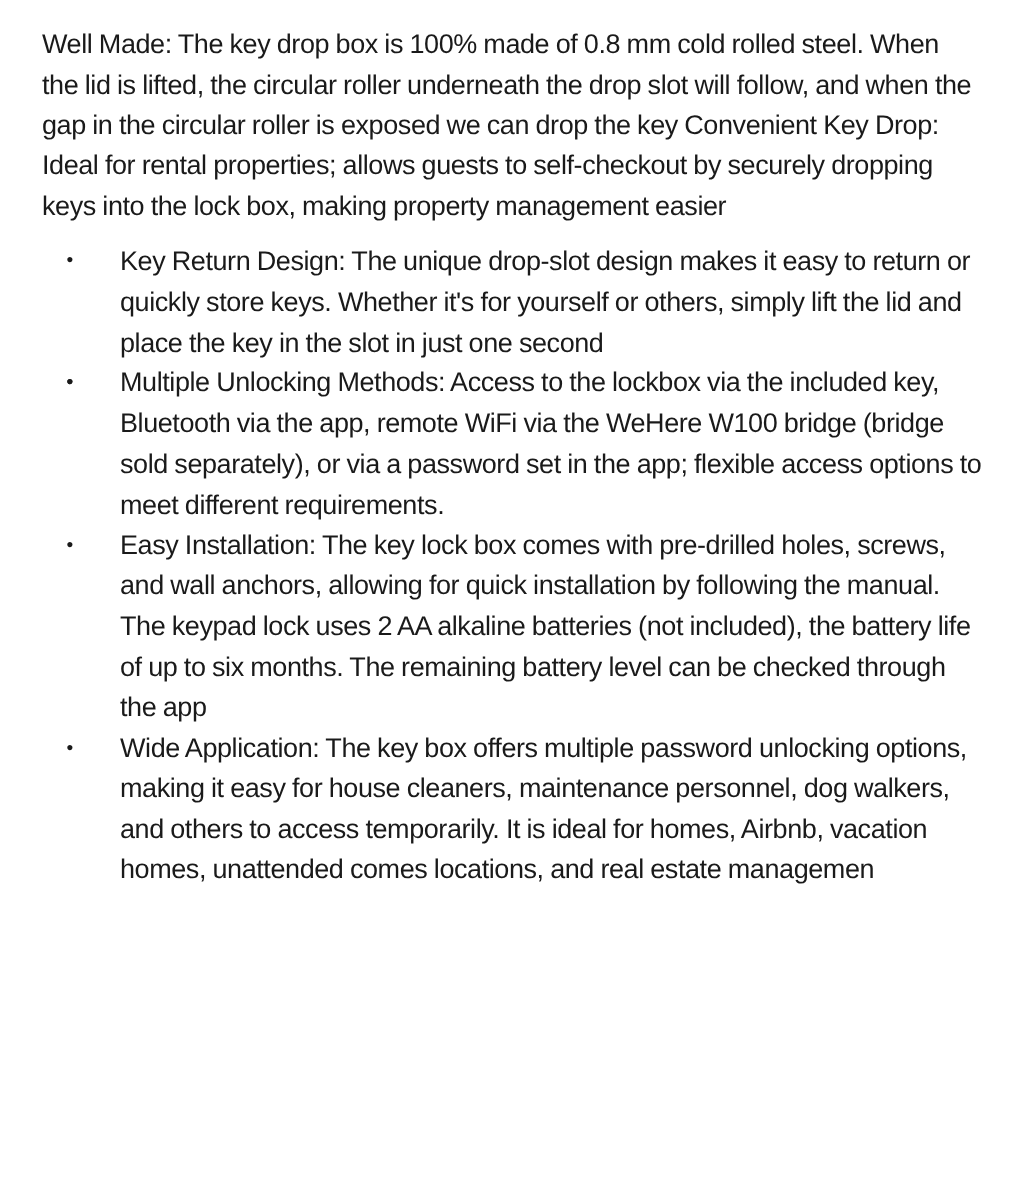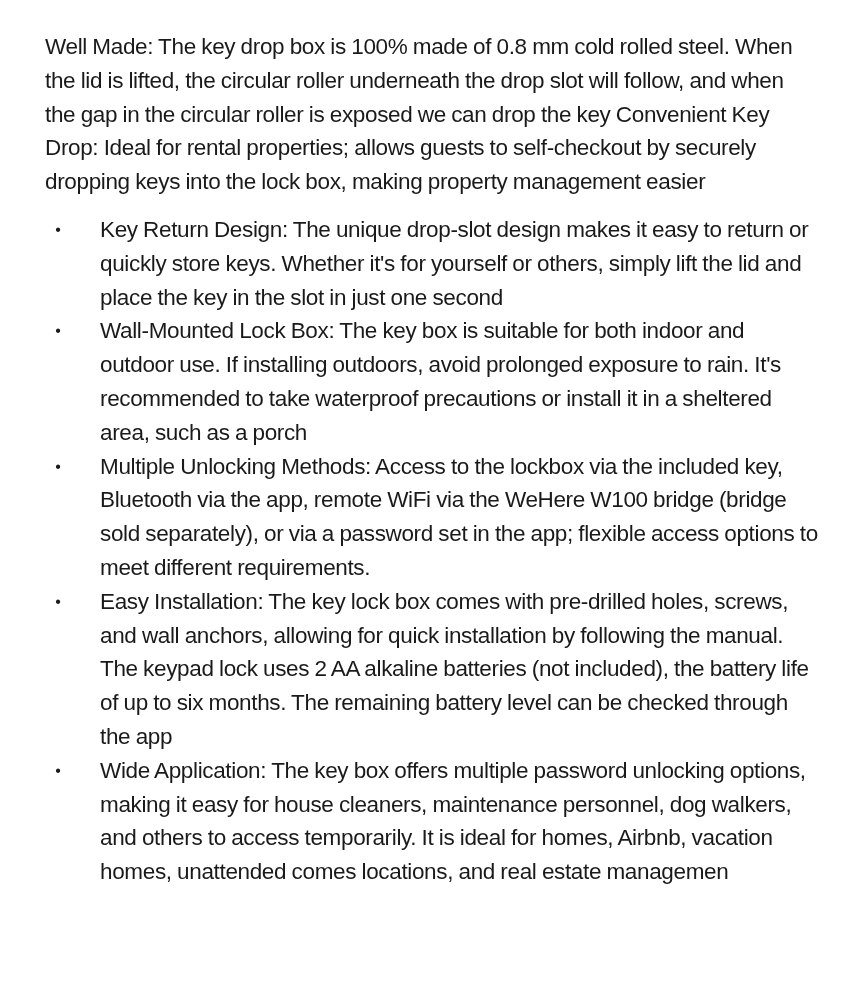--- a/index.html
+++ b/index.html
@@ -14,21 +14,21 @@
       font-family: "Liberation Sans", "DejaVu Sans", sans-serif;
       color: #1a1a1a;
     }
     .page {
       position: relative;
       padding: 16px 30px 0 31px;
     }
     .intro {
       font-size: 22.5px;
       line-height: 33.8px;
-      margin: 14px;
+      margin: 4px;
       letter-spacing: -0.35px;
       word-spacing: -0.5px;
     }
     .bullets {
       list-style: none;
       margin: 12px 0 0 0;
       padding: 0;
     }
     .bullets li {
       position: relative;
@@ -54,21 +54,20 @@
 <div class="page">
   <p class="intro">Well Made: The key drop box is 100% made of 0.8 mm cold rolled steel. When the lid is lifted, the circular roller underneath the drop slot will follow, and when the gap in the circular roller is exposed we can drop the key Convenient Key Drop: Ideal for rental properties; allows guests to self-checkout by securely dropping keys into the lock box, making property management easier</p>
 
   <ul class="bullets">
     <li>
       <span class="bullet-dot">•</span>
       <span>Key Return Design: The unique drop-slot design makes it easy to return or quickly store keys. Whether it's for yourself or others, simply lift the lid and place the key in the slot in just one second</span>
     </li>
     <li>
       <span class="bullet-dot">•</span>
-      <span>Wall-Mounted Lock Box: The key box is suitable for both indoor and outdoor use. If installing outdoors, avoid prolonged exposure to rain. It's recommended to take waterproof precautions or install it in a sheltered area, such as a porch</span>
     </li>
     <li>
       <span class="bullet-dot">•</span>
       <span>Multiple Unlocking Methods: Access to the lockbox via the included key, Bluetooth via the app, remote WiFi via the WeHere W100 bridge (bridge sold separately), or via a password set in the app; flexible access options to meet different requirements.</span>
     </li>
     <li>
       <span class="bullet-dot">•</span>
       <span>Easy Installation: The key lock box comes with pre-drilled holes, screws, and wall anchors, allowing for quick installation by following the manual. The keypad lock uses 2 AA alkaline batteries (not included), the battery life of up to six months. The remaining battery level can be checked through the app</span>
     </li>
     <li>

